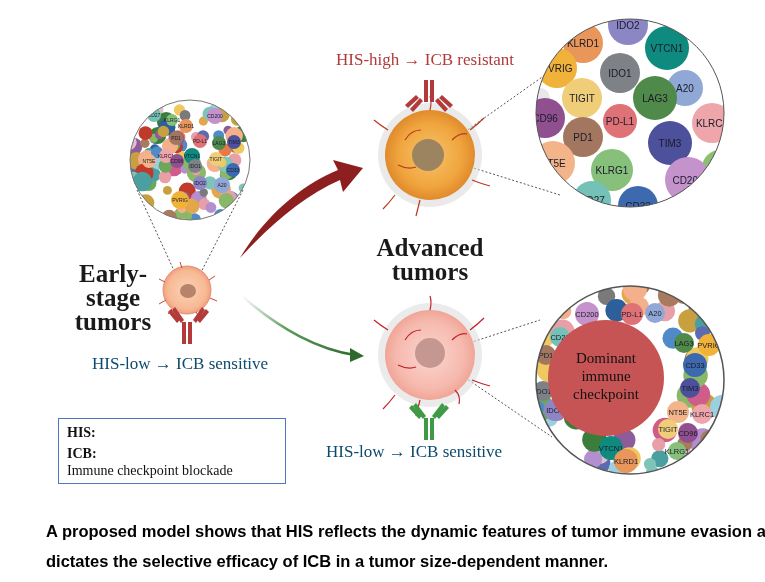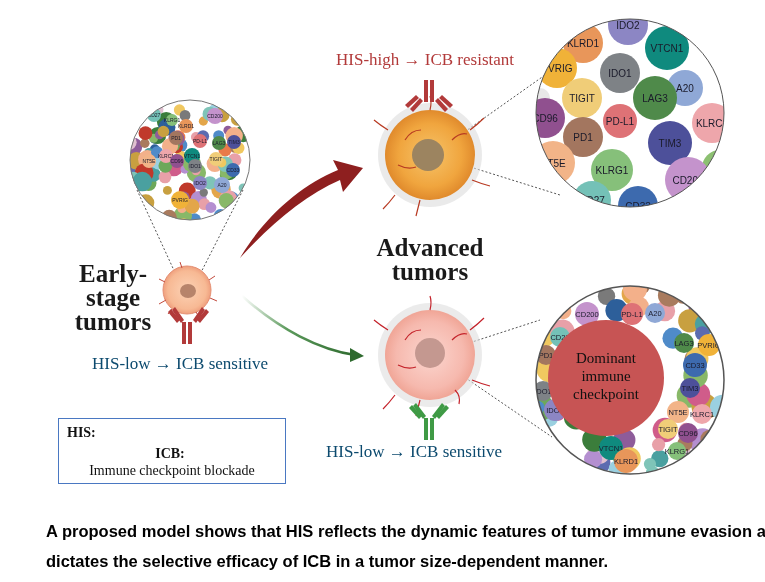--- a/index.html
+++ b/index.html
@@ -6,21 +6,21 @@
   body { width:765px; height:582px; position:relative; overflow:hidden; font-family:"Liberation Serif", serif; }
   #canvas { position:absolute; left:0; top:0; width:765px; height:500px; }
   .serif { font-family:"Liberation Serif", "DejaVu Serif", serif; }
   .lbl { position:absolute; white-space:nowrap; }
   .red-t { color:#b23a3a; font-size:17px; }
   .green-t { color:#0c4a6e; font-size:17px; }
   .black-t { color:#1a1a1a; font-size:25px; font-weight:bold; text-align:center; line-height:24px; }
   #legend { position:absolute; left:58px; top:418px; width:228px; height:66px; border:1.5px solid #4a78c2; box-sizing:border-box; padding:5px 8px; font-size:14px; color:#111; line-height:17px; }
   #legend .row { display:flex;flex-direction:column; }
   #legend .key { font-weight:bold; margin-right:4px; }
-  #legend .row2 { margin-top:4px;align-items:center; }
+  #legend .row2 { margin-top:4px; }
   #caption { position:absolute; left:18px; top:516px; width:740px; font-family:"Liberation Sans", sans-serif; font-weight:bold; font-size:16.5px; color:#000; line-height:30px; text-align:justify; text-align-last:left;margin-left:28px; }
   .u { text-decoration:underline; }
 </style>
 </head>
 <body>
 
 <svg id="canvas" width="765" height="500" viewBox="0 0 765 500" xmlns="http://www.w3.org/2000/svg">
   <defs>
     <radialGradient id="tumorOrange" cx="50%" cy="50%" r="50%">
       <stop offset="0%" stop-color="#f6c46a"></stop>

